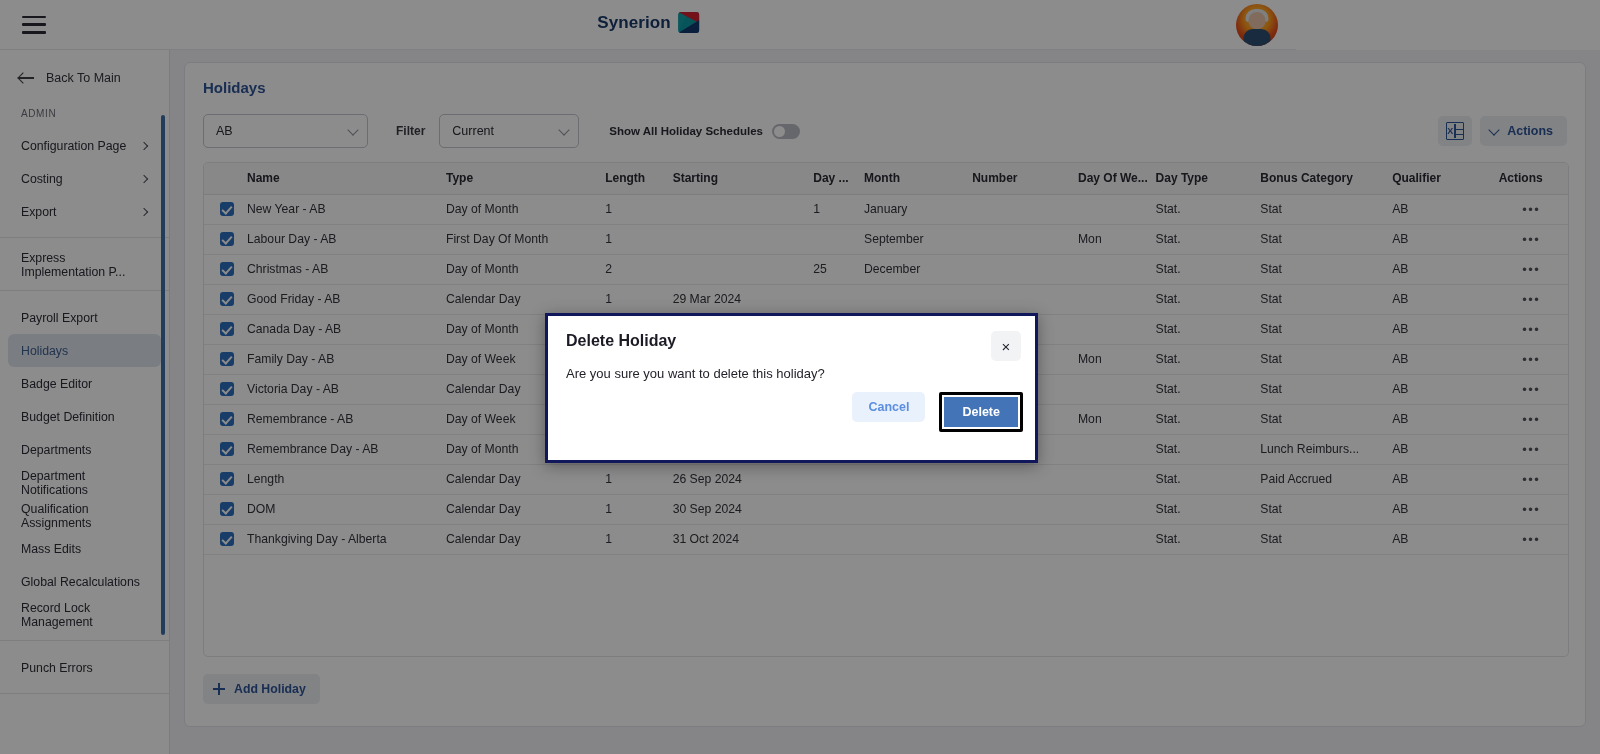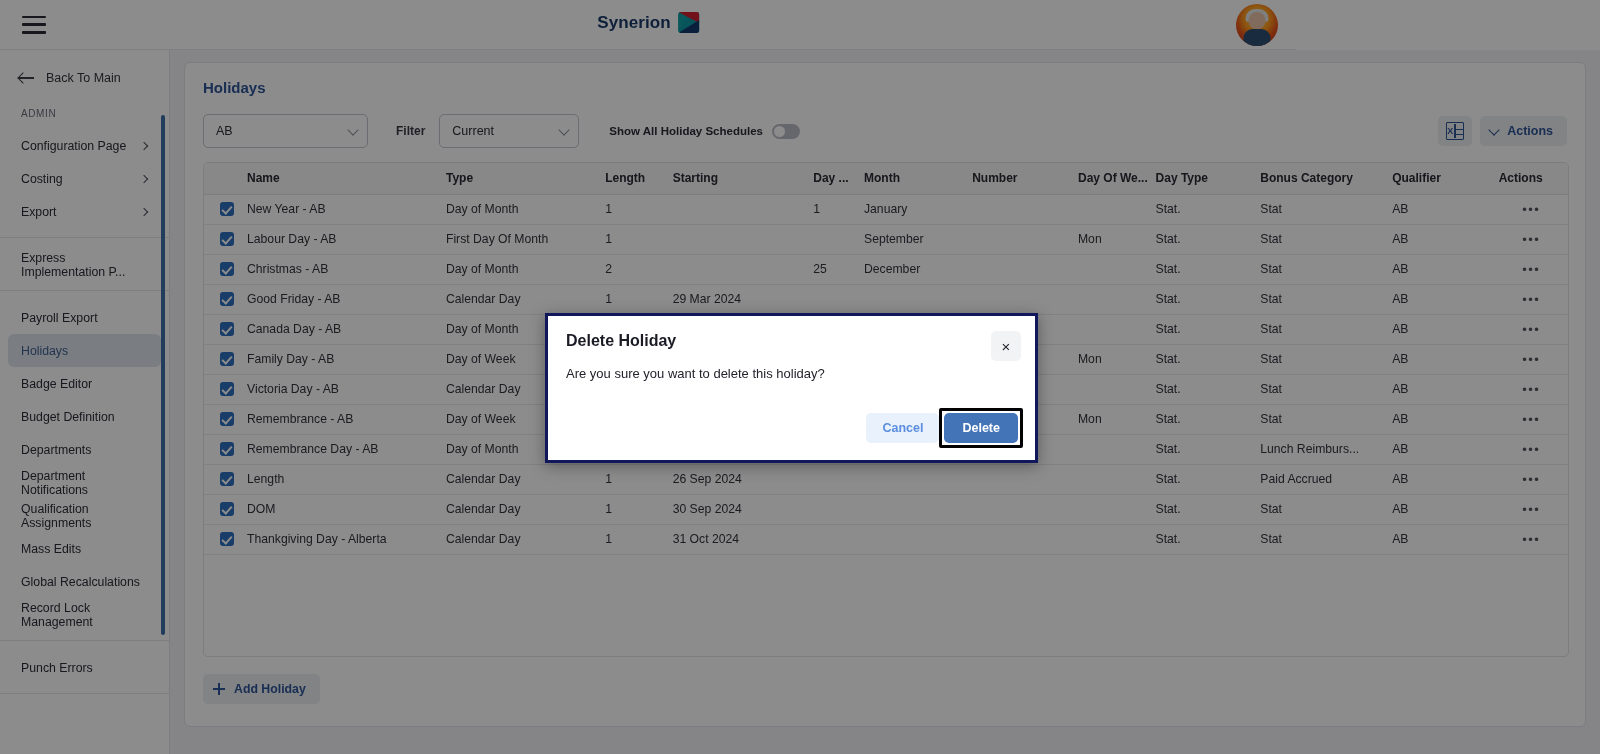--- a/index.html
+++ b/index.html
@@ -270,34 +270,34 @@
   .modal-close {
     position:absolute; right:14px; top:15px;
     width:30px; height:30px; border-radius:5px; background:#f2f3f5;
     display:flex; align-items:center; justify-content:center;
     font-size:15px; color:#25252e; cursor:pointer; line-height:1;
   }
   .modal-body {
     font-size:13px; color:#23232c; padding: 16px 0 0 18px;
   }
   .modal-footer {
-    position:absolute; right:12px; bottom:12px;
-    display:flex; align-items:center; gap:0;
+    position:absolute; right:12px; bottom:28px;
+    display:flex; gap:14px;
   }
   .btn-cancel {
     height:30px; min-width:68px; padding: 0 16px; border-radius:5px;
     background:#e9f1fd; color:#5b8ede; font-size:12.5px; font-weight:bold;
     display:flex; align-items:center; justify-content:center; cursor:pointer;
     border:none;
   }
   .btn-delete-wrap {
     border: 3px solid #000000; padding: 2px; border-radius:2px;
   }
   .btn-delete {
-    height:30px; min-width:68px; padding: 0 18px; border-radius:5px;
+    height:30px; min-width:68px; padding: 0 18px; border-radius:0;
     background:#4474b8; color:#ffffff; font-size:12.5px; font-weight:bold;
     display:flex; align-items:center; justify-content:center; cursor:pointer;
     border:none;
   }
 </style>
 </head>
 <body>
 
 <div id="root">
 

